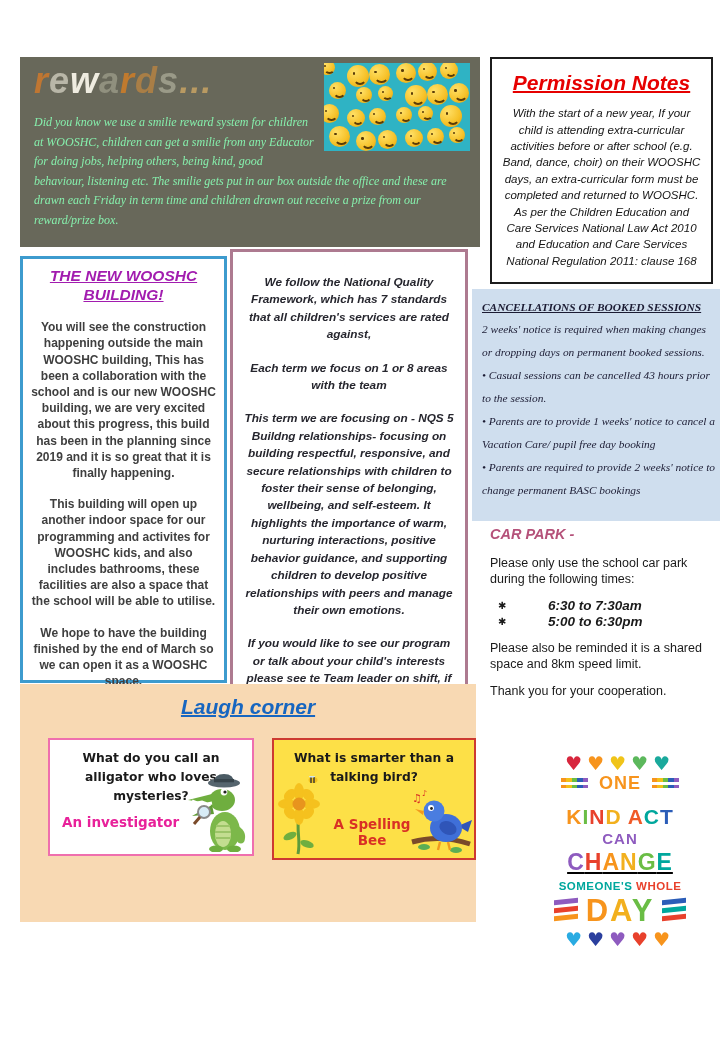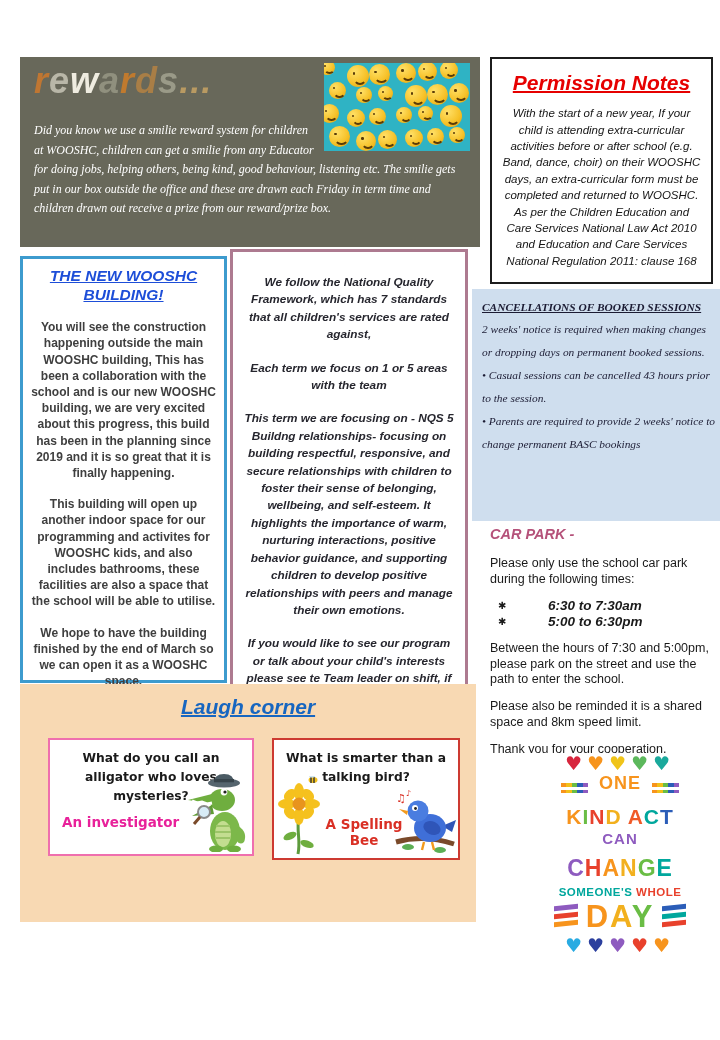--- a/index.html
+++ b/index.html
@@ -21,21 +21,21 @@
     background:radial-gradient(circle at 35% 30%, #ffe067, #f6c026 60%, #dd9c12); }
   .emoji-face::before { content:""; position:absolute; left:26%; top:32%;
     width:12%; height:12%; background:#5a3c08; border-radius:50%;
     box-shadow: 210% 0 0 #5a3c08; }
   .emoji-face::after { content:""; position:absolute; left:26%; top:52%;
     width:48%; height:28%; border:2px solid #5a3c08; border-top:none;
     border-left-color:transparent; border-right-color:transparent;
     border-radius:0 0 50% 50% / 0 0 100% 100%; }
   .rewards-title { font:italic 800 36px/1 "Liberation Sans", sans-serif; letter-spacing:1px; }
   .rewards-body {
-    margin-top:22px; color:#ffffff;
+    margin-top:14px; color:#86efac;
     font:italic 12px/19.5px "Liberation Serif", serif;
   }
   
   .permission-box {
     position:absolute; left:490px; top:57px; width:223px; height:227px;
     border:2px solid #1c1c1c; background:#fff; text-align:center;
   }
   .permission-title {
     margin-top:12px; font:italic 800 21px/1.1 "Liberation Sans", sans-serif;
     color:#e60000; text-decoration:underline; text-decoration-thickness:2px;
@@ -43,21 +43,21 @@
   .permission-body {
     margin:11px 8px 0; font:italic 11.5px/16.4px "Liberation Sans", sans-serif; color:#151515;
   }
   
   .building-box {
     position:absolute; left:20px; top:256px; width:207px; height:427px;
     border:3px solid #3d9bce; background:#fff; text-align:center; padding:8px 8px 0;
   }
   .building-title {
     font:italic 800 15.5px/1.2 "Liberation Sans", sans-serif;
-    color:#1d4ed8; text-decoration:underline;
+    color:#a21caf; text-decoration:underline;
   }
   .building-box p {
     margin-top:15px; font:bold 12px/16.2px "Liberation Sans", sans-serif; color:#3f3f3f;
   }
   
   .nqf-box {
     position:absolute; left:230px; top:249px; width:238px; height:451px;
     border:3px solid #ad7a90; background:#fff; text-align:center; padding:6px 8px 0;
   }
   .nqf-box p {
@@ -87,45 +87,45 @@
     position:absolute; left:20px; top:684px; width:456px; height:238px;
     background:#f8d9b3; text-align:center;
   }
   .laugh-title {
     display:inline-block; margin-top:11px;
     font:italic 800 21px/1.1 "Liberation Sans", sans-serif; color:#1766c0;
     text-decoration:underline; text-decoration-thickness:2px;
   }
   .joke-card { position:absolute; top:54px; text-align:center; }
   .joke-card-1 { left:28px; width:206px; height:118px; background:#fff; border:2px solid #ef6fae; }
-  .joke-card-2 { left:252px; width:188px; height:122px; background:#ffffff; border:2px solid #cd3a31; }
+  .joke-card-2 { left:252px; width:204px; height:122px; background:#fde047; border:2px solid #cd3a31; }
   .joke-q {
     padding:9px 8px 0; font:bold 12.3px/19px "DejaVu Sans", sans-serif; color:#1a1a1a;
   }
   .joke-a { position:absolute; font:bold 13.5px/16px "DejaVu Sans", sans-serif; }
   .joke-a-1 { left:12px; top:74px; color:#e8219a; }
   .joke-a-2 { left:48px; right:52px; top:76px; color:#d93025; }
   .gator-art { position:absolute; right:4px; bottom:2px; }
   .flower-art { position:absolute; left:3px; bottom:2px; }
   .bird-art { position:absolute; right:2px; bottom:4px; }
   
   .kindness {
     position:absolute; left:528px; top:753px; width:184px; height:200px;
     display:flex; flex-direction:column; align-items:center; background:#fff;
     font-family:"Liberation Sans", sans-serif;
   }
   .hearts-row { font-family:"DejaVu Sans", sans-serif; font-size:19px; line-height:20px; letter-spacing:5px; }
-  .k-row { display:flex; align-items:flex-end; gap:11px; }
+  .k-row { display:flex; align-items:center; gap:11px; }
   .k-one { font:800 18px/20px "Liberation Sans", sans-serif; letter-spacing:1px; }
   .k-stripe2 { width:27px; height:10px; display:flex; flex-direction:column; gap:3px; }
   .k-stripe2 i { display:block; height:3.5px;
     background:linear-gradient(90deg,#f7941d 0 20%,#f2c019 20% 40%,#6abd45 40% 60%,#2b5db8 60% 80%,#8e5bbf 80% 100%); }
   .k-kindact { font:800 21px/23px "Liberation Sans", sans-serif; letter-spacing:1px; margin-top:12px; }
   .k-can { font:800 15px/17px "Liberation Sans", sans-serif; letter-spacing:1px; margin-top:2px; }
-  .k-change { font:800 23px/25px "Liberation Sans", sans-serif; letter-spacing:1px; margin-top:9px; }
+  .k-change { font:800 23px/25px "Liberation Sans", sans-serif; letter-spacing:1px; margin-top:3px;text-decoration:underline; }
   .k-someones { font:800 11.5px/14px "Liberation Sans", sans-serif; letter-spacing:.5px; margin-top:4px; }
   .k-day { font:800 31px/32px "Liberation Sans", sans-serif; letter-spacing:2px; }
   .k-day-row { margin-top:2px; display:flex; align-items:center; gap:8px; }
   .k-stripe3 { width:24px; height:24px; display:flex; flex-direction:column; gap:3px; }
   .k-stripe3 i { display:block; height:5px; transform:skewY(-6deg); }
   .k-stripe3.left i:nth-child(1){ background:#8e5bbf; }
   .k-stripe3.left i:nth-child(2){ background:#e8412c; }
   .k-stripe3.left i:nth-child(3){ background:#f7941d; }
   .k-stripe3.right i:nth-child(1){ background:#2b5db8; }
   .k-stripe3.right i:nth-child(2){ background:#00a79d; }
@@ -178,50 +178,50 @@
     <div id="building-paras">
         <p>You will see the construction happening outside the main WOOSHC building, This has been a collaboration with the school and is our new WOOSHC building, we are very excited about this progress, this build has been in the planning since 2019 and it is so great that it is finally happening.</p>
         <p>This building will open up another indoor space for our programming and activites for WOOSHC kids, and also includes bathrooms, these facilities are also a space that the school will be able to utilise.</p>
         <p>We hope to have the building finished by the end of March so we can open it as a WOOSHC space.</p>
       </div>
   </div>
 
   <div class="nqf-box">
     <div id="nqf-paras">
         <p>We follow the National Quality Framework, which has 7 standards that all children's services are rated against,</p>
-        <p>Each term we focus on 1 or 5 areas with the team</p>
+        <p>Each term we focus on 1 or 8 areas with the team</p>
         <p>This term we are focusing on  - NQS 5 Buildng relationships-  focusing on building respectful, responsive, and secure relationships with children to foster their sense of belonging, wellbeing, and self-esteem. It highlights the importance of warm, nurturing interactions, positive behavior guidance, and supporting children to develop positive relationships with peers and manage their own emotions.</p>
         <p>If you would like to see our program or talk about your child's interests please see te Team leader on shift, if unsure of the Team Leader look for a purple badge.</p>
       </div>
   </div>
 
   <div class="cancel-box">
     <div class="cancel-title">CANCELLATIONS OF BOOKED SESSIONS</div>
     <div id="cancel-lines">
         <div class="cancel-line">2 weeks' notice is required when making changes or dropping days on permanent booked sessions.</div>
         <div class="cancel-line">• Casual sessions can be cancelled 43 hours prior to the session.</div>
+        <div class="cancel-line">• Parents are to provide 1 weeks' notice to cancel a Vacation Care/ pupil free day booking</div>
         <div class="cancel-line">• Parents are required to provide 2 weeks' notice to change permanent BASC bookings</div>
       </div>
   </div>
 
   <div class="carpark">
     <div class="carpark-title">CAR PARK -</div>
     <div class="carpark-intro">Please only use the school car park during the following times:</div>
     <div class="carpark-times" id="carpark-times">
         <div class="carpark-time-row">
           <span class="carpark-bullet">✱</span>
           <span class="carpark-time">6:30 to 7:30am</span>
         </div>
         <div class="carpark-time-row">
           <span class="carpark-bullet">✱</span>
           <span class="carpark-time">5:00 to 6:30pm</span>
         </div>
       </div>
     <div id="carpark-paras">
-        <p>Between the hours of 7:30 and 5:00pm, please park on the street and use the path to enter the school.</p>
         <p>Please also be reminded it is a shared space and 8km speed limit.</p>
         <p>Thank you for your cooperation.</p>
       </div>
   </div>
 
   <div class="laugh-box">
     <div class="laugh-title">Laugh corner</div>
 
     <div class="joke-card joke-card-1">
       <div class="joke-q">What do you call an alligator who loves mysteries?</div>

